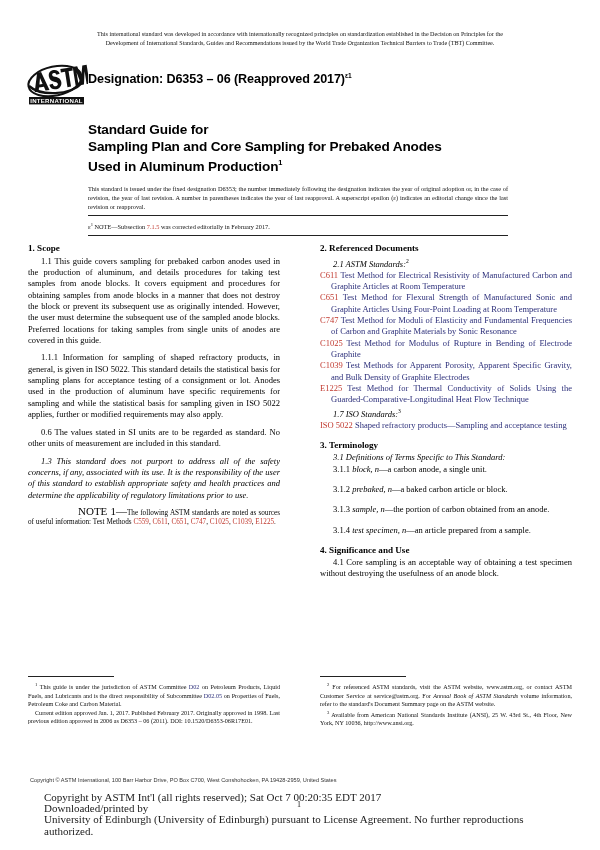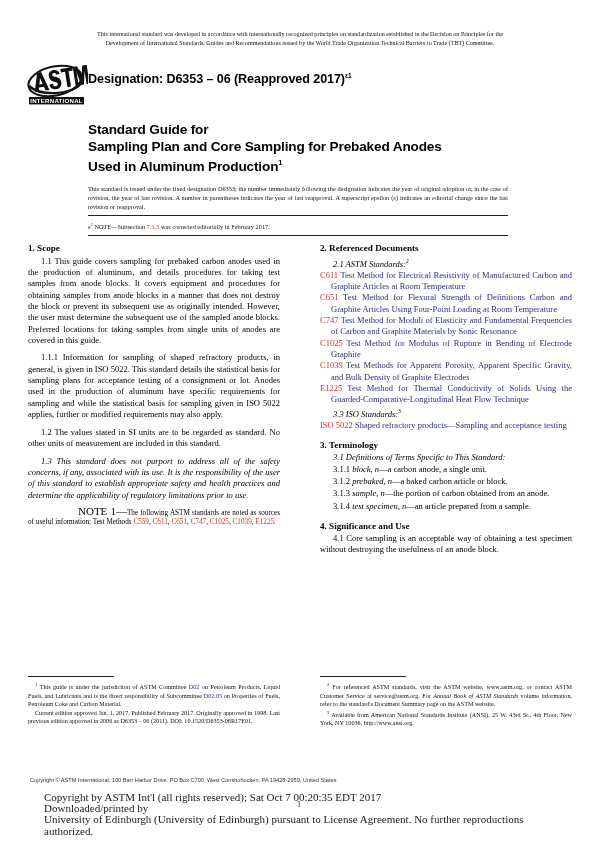--- a/index.html
+++ b/index.html
@@ -144,21 +144,21 @@
   p.body {
     margin: 0 0 0 0;
     font-size: 8.5px;
     line-height: 11.35px;
     text-align: justify;
     text-indent: 13px;
     hyphens: auto;
     -webkit-hyphens: auto;
   }
   p.body.gap { margin-top: 6.2px; }
-  p.body.tight { margin-top: 1px; }
+  p.body.tight { margin-top: 9px; }
   p.body i, p.body em { }
 
   
   p.ref {
     margin: 0;
     font-size: 8.5px;
     line-height: 11.35px;
     text-align: justify;
     padding-left: 11px;
     text-indent: -11px;
@@ -313,39 +313,39 @@
     <div class="note-line"><span>ε</span><sup>1</sup><span> NOTE—Subsection </span><span class="red">7.1.5</span><span> was corrected editorially in February 2017.</span></div>
     <div class="rule2"></div>
   </div>
 
   <div class="cols">
 
     <div class="col col-left">
       <h2 class="sec-head">1. Scope</h2>
       <p class="body">1.1 This guide covers sampling for prebaked carbon anodes used in the production of aluminum, and details procedures for taking test samples from anode blocks. It covers equipment and procedures for obtaining samples from anode blocks in a manner that does not destroy the block or prevent its subsequent use as originally intended. However, the user must determine the subsequent use of the sampled anode blocks. Preferred locations for taking samples from single units of anodes are covered in this guide.</p>
       <p class="body gap">1.1.1 Information for sampling of shaped refractory products, in general, is given in ISO 5022. This standard details the statistical basis for sampling plans for acceptance testing of a consignment or lot. Anodes used in the production of aluminum have specific requirements for sampling and while the statistical basis for sampling given in ISO 5022 applies, further or modified requirements may also apply.</p>
-      <p class="body gap">1.2 The values stated in SI units are to be regarded as standard. No other units of measurement are included in this standard.</p>
+      <p class="body gap">0.6 The values stated in SI units are to be regarded as standard. No other units of measurement are included in this standard.</p>
       <p class="body gap" style="font-style:italic">1.3 This standard does not purport to address all of the safety concerns, if any, associated with its use. It is the responsibility of the user of this standard to establish appropriate safety and health practices and determine the applicability of regulatory limitations prior to use.</p>
 
       <p class="note"><span class="sc">NOTE 1—</span><span>The following ASTM standards are noted as sources of useful information: Test Methods </span><span class="red">C559</span><span>, </span><span class="red">C611</span><span>, </span><span class="red">C651</span><span>, </span><span class="red">C747</span><span>, </span><span class="red">C1025</span><span>, </span><span class="red">C1039</span><span>, </span><span class="red">E1225</span><span>.</span></p>
     </div>
 
     <div class="col col-right">
       <h2 class="sec-head">2. Referenced Documents</h2>
 
       <p class="sub"><span>2.1 ASTM Standards:</span><sup>2</sup></p>
 
       <p class="ref"><span class="code">C611</span> <span>Test Method for Electrical Resistivity of Manufactured Carbon and Graphite Articles at Room Temperature</span></p>
-      <p class="ref"><span class="code">C651</span> <span>Test Method for Flexural Strength of Definitions Carbon and Graphite Articles Using Four-Point Loading at Room Temperature</span></p>
+      <p class="ref"><span class="code">C651</span> <span>Test Method for Flexural Strength of Manufactured Sonic and Graphite Articles Using Four-Point Loading at Room Temperature</span></p>
       <p class="ref"><span class="code">C747</span> <span>Test Method for Moduli of Elasticity and Fundamental Frequencies of Carbon and Graphite Materials by Sonic Resonance</span></p>
       <p class="ref"><span class="code">C1025</span> <span>Test Method for Modulus of Rupture in Bending of Electrode Graphite</span></p>
       <p class="ref"><span class="code">C1039</span> <span>Test Methods for Apparent Porosity, Apparent Specific Gravity, and Bulk Density of Graphite Electrodes</span></p>
       <p class="ref"><span class="code">E1225</span> <span>Test Method for Thermal Conductivity of Solids Using the Guarded-Comparative-Longitudinal Heat Flow Technique</span></p>
 
-      <p class="sub"><span>3.3 ISO Standards:</span><sup>3</sup></p>
+      <p class="sub"><span>1.7 ISO Standards:</span><sup>3</sup></p>
 
       <p class="ref"><span class="code">ISO 5022</span> <span>Shaped refractory products—Sampling and acceptance testing</span></p>
 
       <h2 class="sec-head spaced">3. Terminology</h2>
       <p class="sub">3.1 Definitions of Terms Specific to This Standard:</p>
 
       <p class="body"><span>3.1.1 </span><i>block, n</i><span>—a carbon anode, a single unit.</span></p>
 
       <p class="body tight"><span>3.1.2 </span><i>prebaked, n</i><span>—a baked carbon article or block.</span></p>
 

